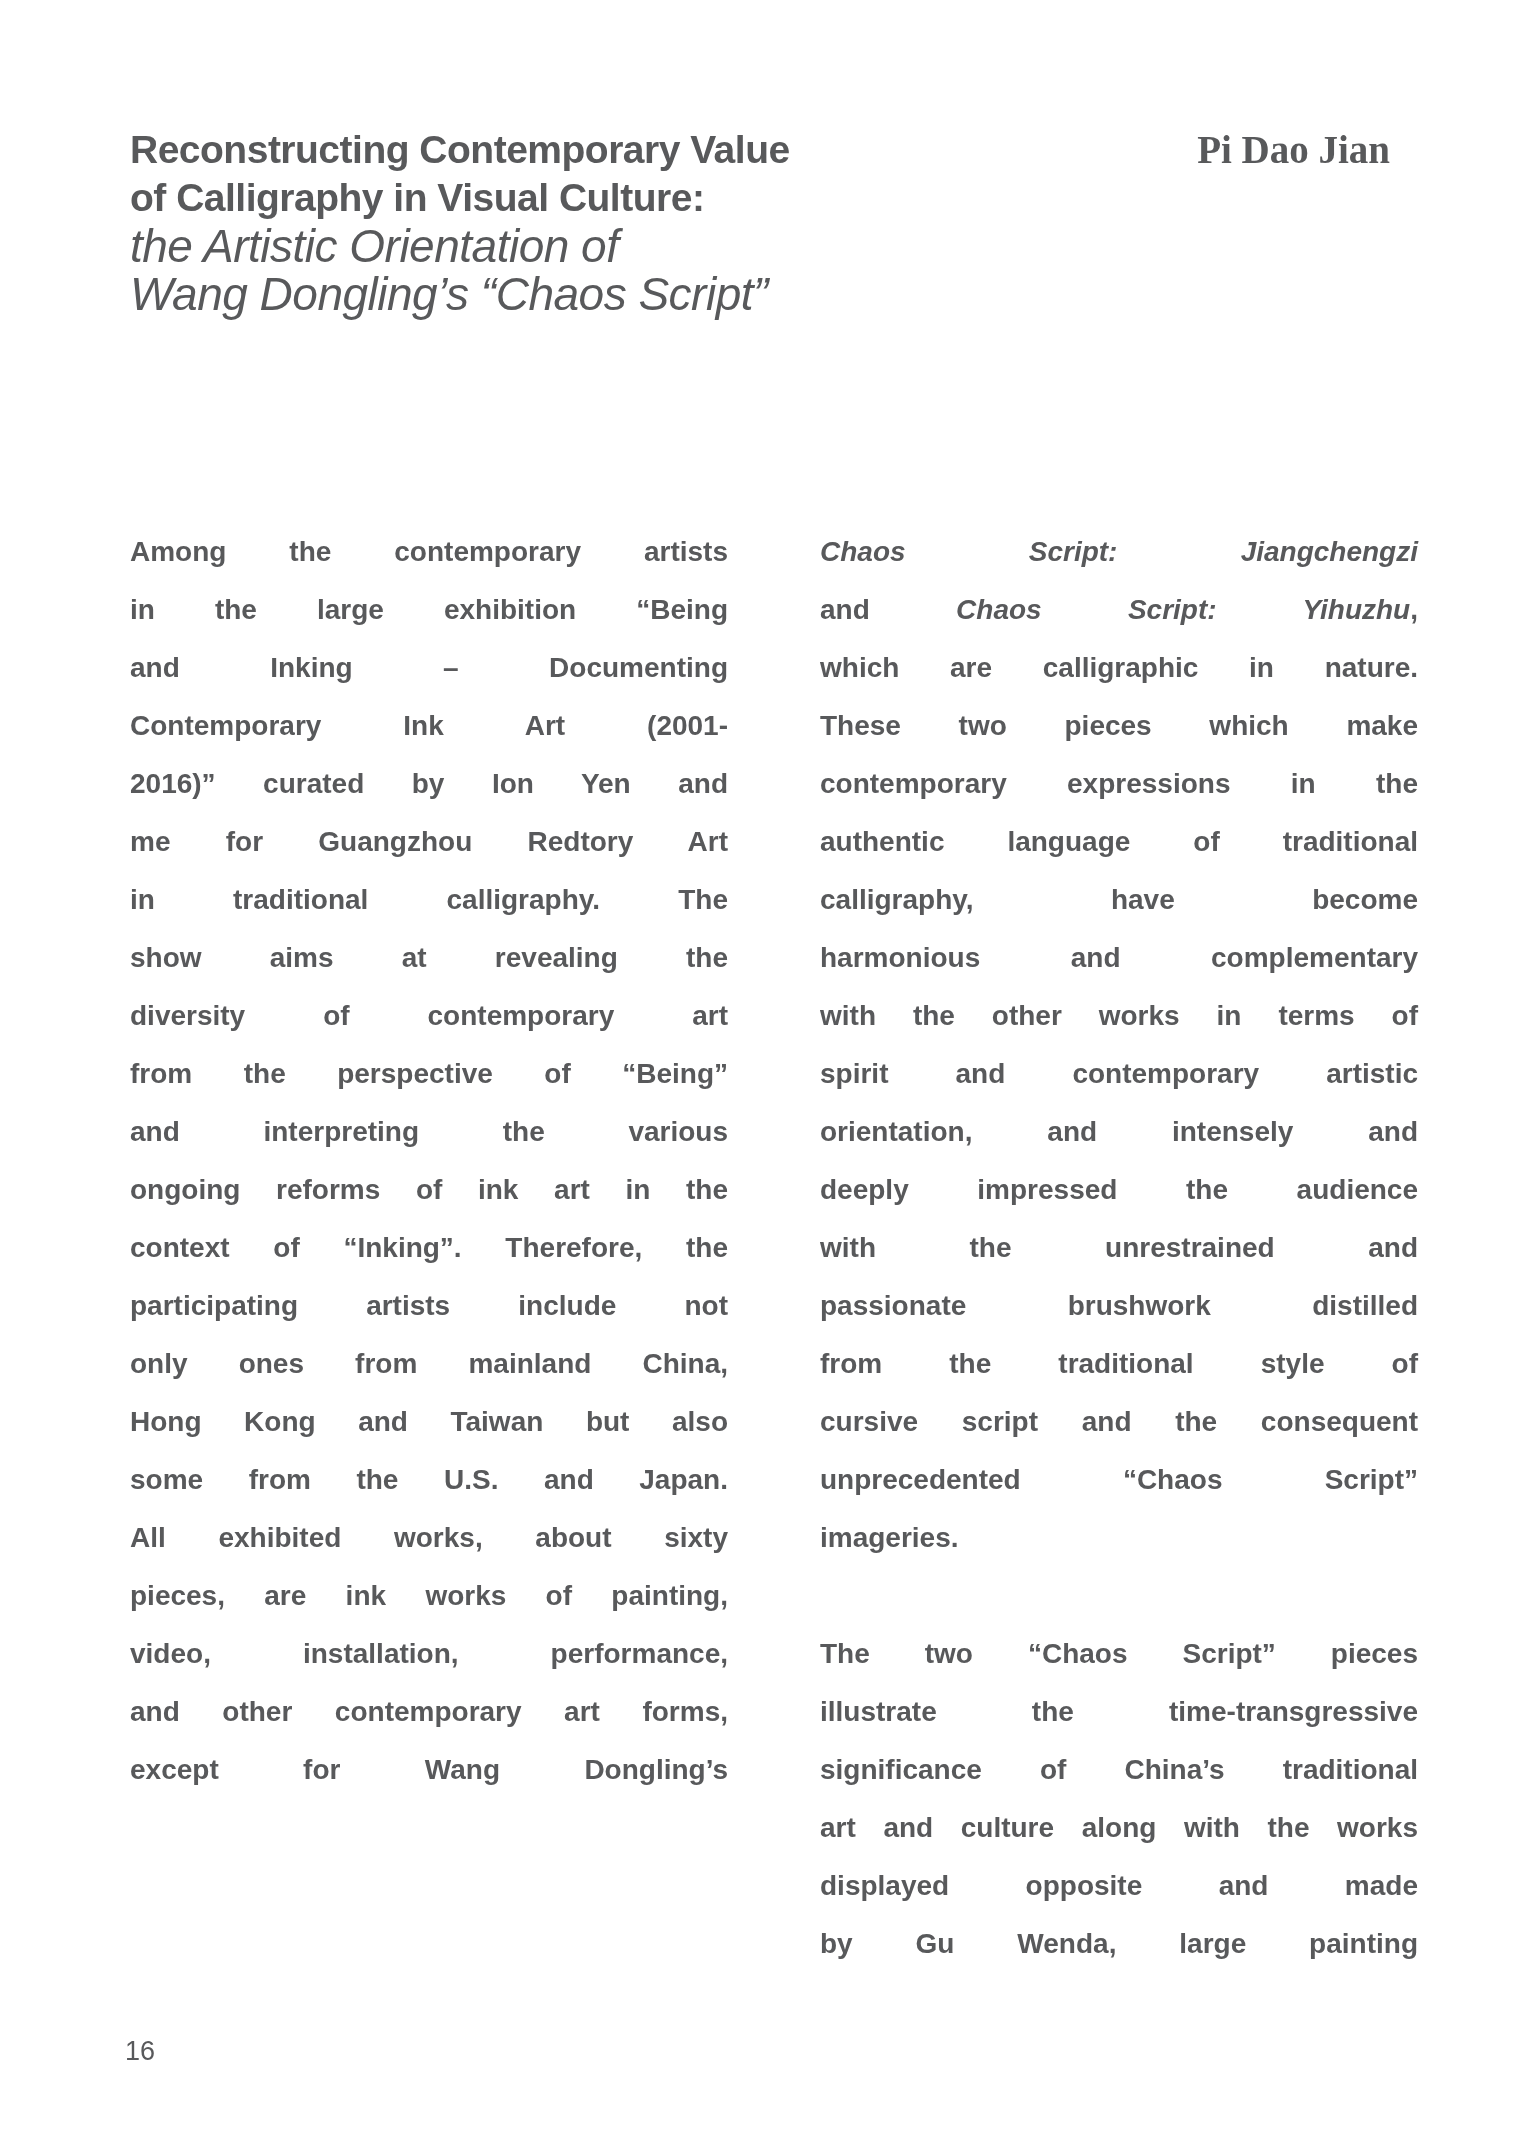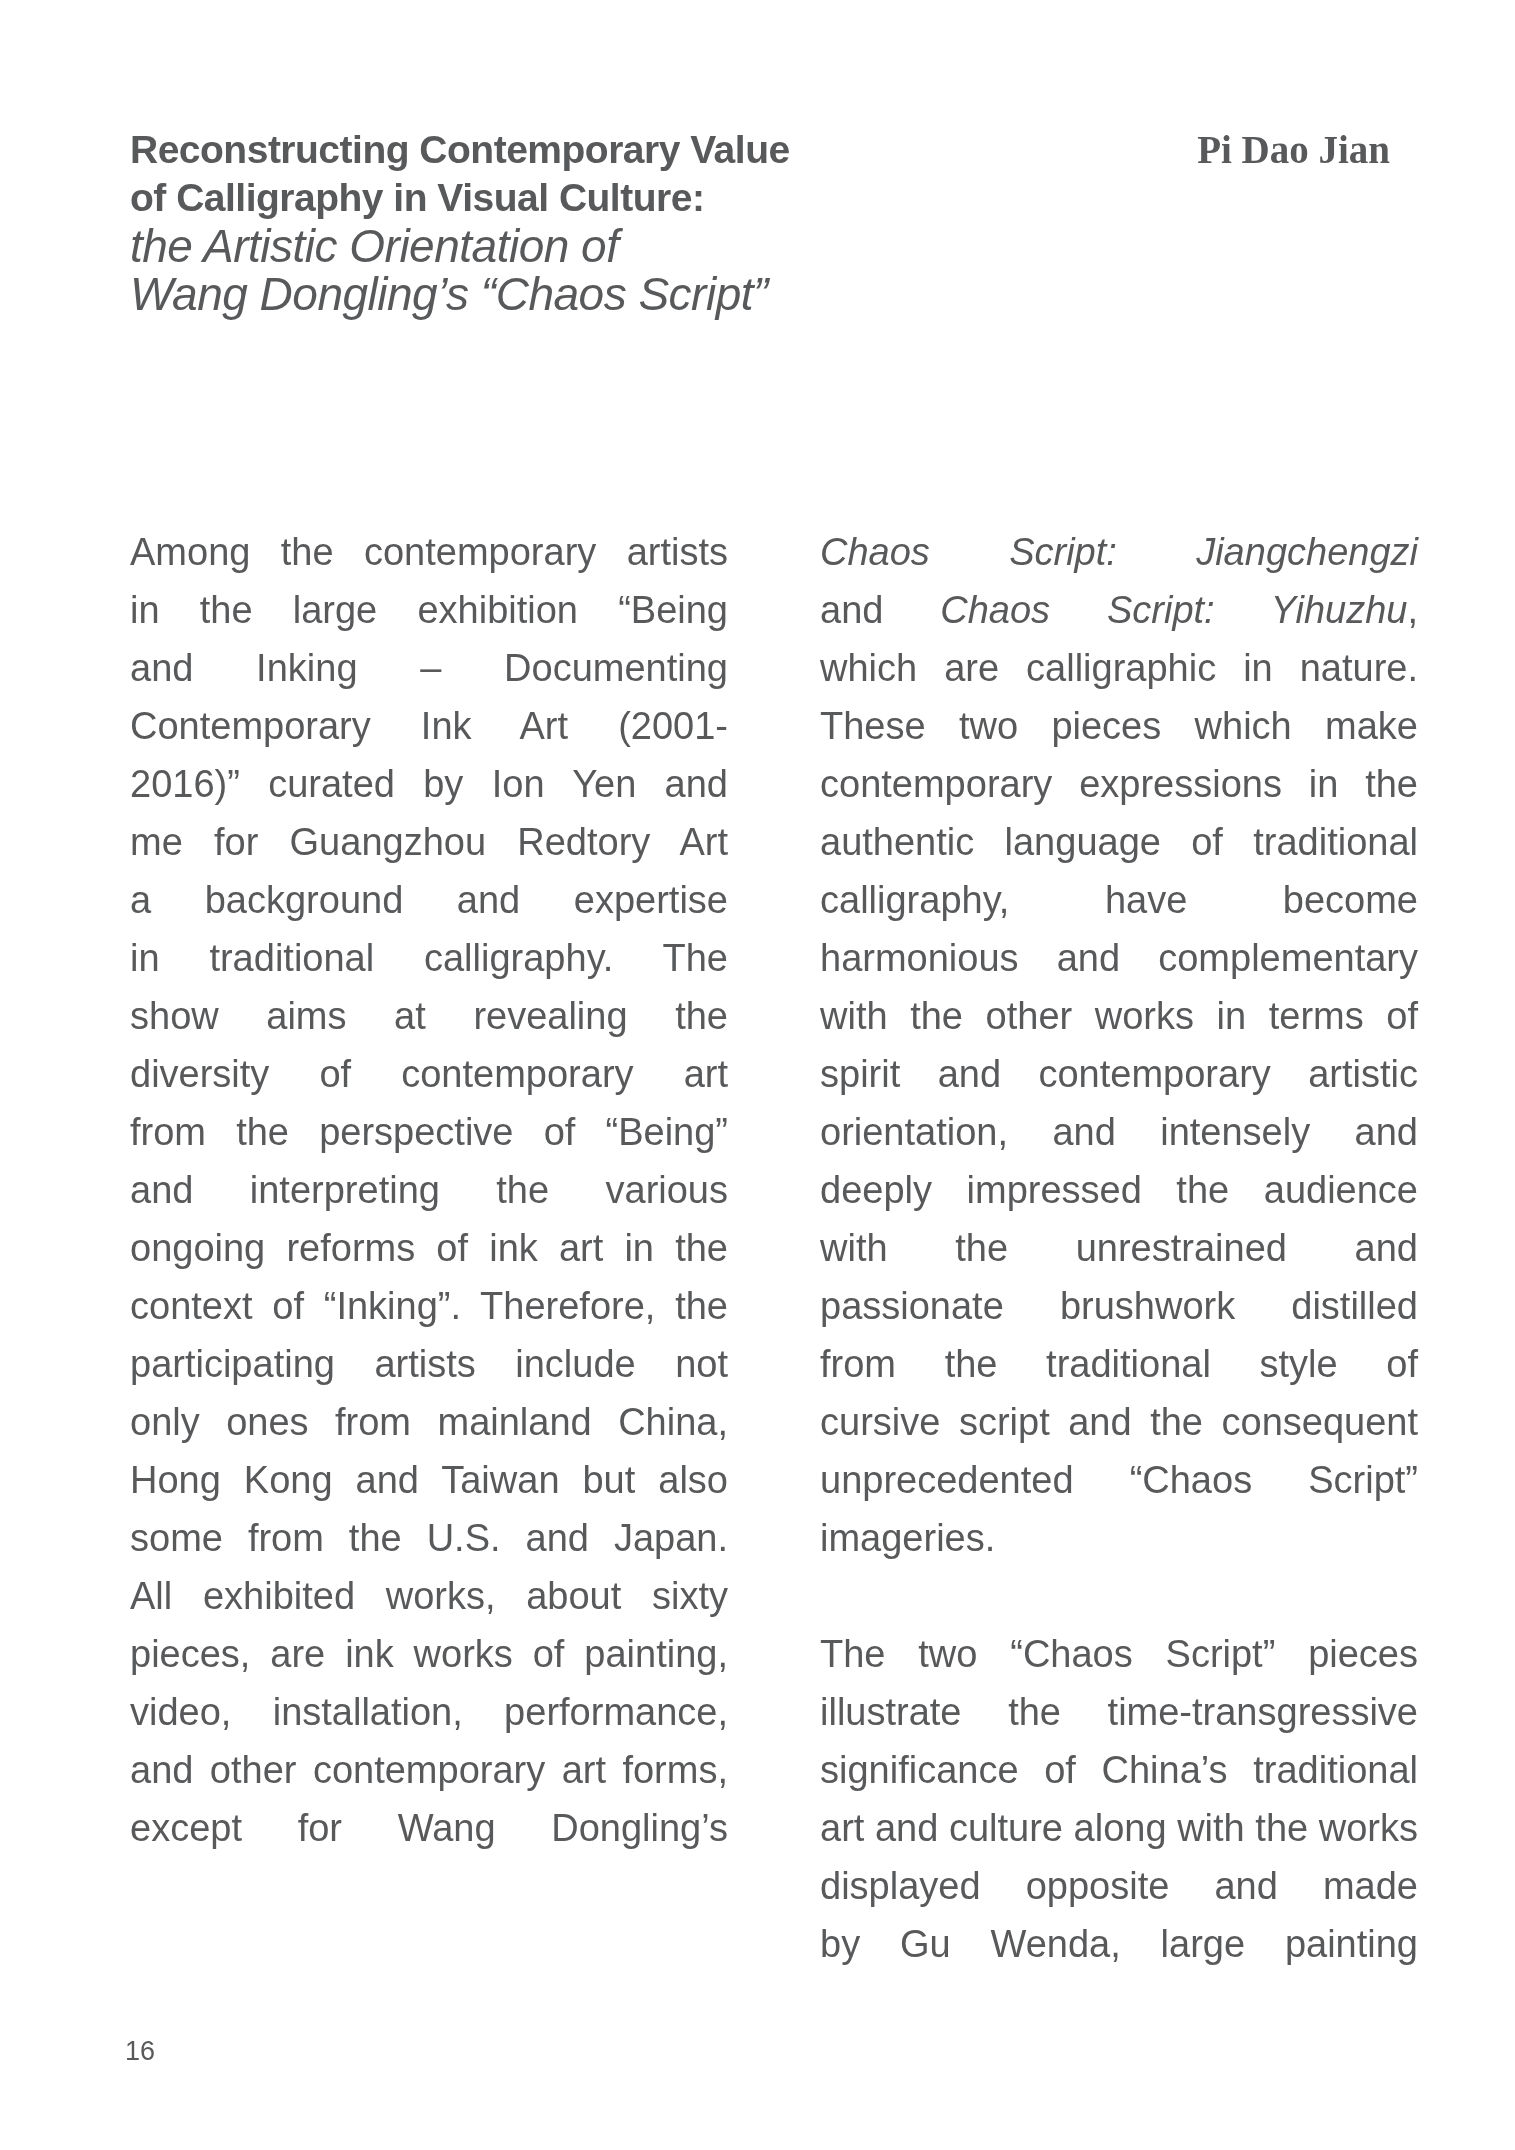--- a/index.html
+++ b/index.html
@@ -3,22 +3,22 @@
 <meta charset="utf-8">
 <style>
   html, body { margin: 0; padding: 0; background: #ffffff; }
   body { width: 1515px; height: 2150px; position: relative; overflow: hidden;
          font-family: "Liberation Sans", sans-serif; color: #58595b; }
   .title-block { position: absolute; left: 130px; top: 126px; width: 820px; }
   .title-main { font-weight: bold; font-size: 39px; line-height: 48px; letter-spacing: -0.5px; margin: 0; }
   .title-sub { font-style: italic; font-size: 46px; line-height: 48px; letter-spacing: -0.5px; margin: 0; }
   .author { position: absolute; right: 125px; top: 126px; font-family: "Liberation Serif", serif;
             font-weight: bold; font-size: 39px; line-height: 48px; }
-  .column { position: absolute; top: 523px; width: 598px; font-size: 38px; line-height: 58px;
-            text-align: justify; font-weight: normal; }
+  .column { position: absolute; top: 523px; width: 598px; font-size: 28px; line-height: 58px;
+            text-align: justify; font-weight: bold; }
   .col-left { left: 130px; }
   .col-right { left: 820px; }
   .line { display: block; text-align: justify; text-align-last: justify; height: 58px; white-space: nowrap; overflow: visible; }
   .line.last { text-align-last: left; }
   .gap { height: 58px; }
   .page-number { position: absolute; left: 125px; top: 2036px; font-size: 27px; }
   em { font-style: italic; }
 </style>
 </head>
 <body>
@@ -32,21 +32,20 @@
 
 <div class="author">Pi Dao Jian</div>
 
 <div class="column col-left">
   <span class="line">Among the contemporary artists</span>
   <span class="line">in the large exhibition “Being</span>
   <span class="line">and Inking – Documenting</span>
   <span class="line">Contemporary Ink Art (2001-</span>
   <span class="line">2016)” curated by Ion Yen and</span>
   <span class="line">me for Guangzhou Redtory Art</span>
-  <span class="line">a background and expertise</span>
   <span class="line">in traditional calligraphy. The</span>
   <span class="line">show aims at revealing the</span>
   <span class="line">diversity of contemporary art</span>
   <span class="line">from the perspective of “Being”</span>
   <span class="line">and interpreting the various</span>
   <span class="line">ongoing reforms of ink art in the</span>
   <span class="line">context of “Inking”. Therefore, the</span>
   <span class="line">participating artists include not</span>
   <span class="line">only ones from mainland China,</span>
   <span class="line">Hong Kong and Taiwan but also</span>

